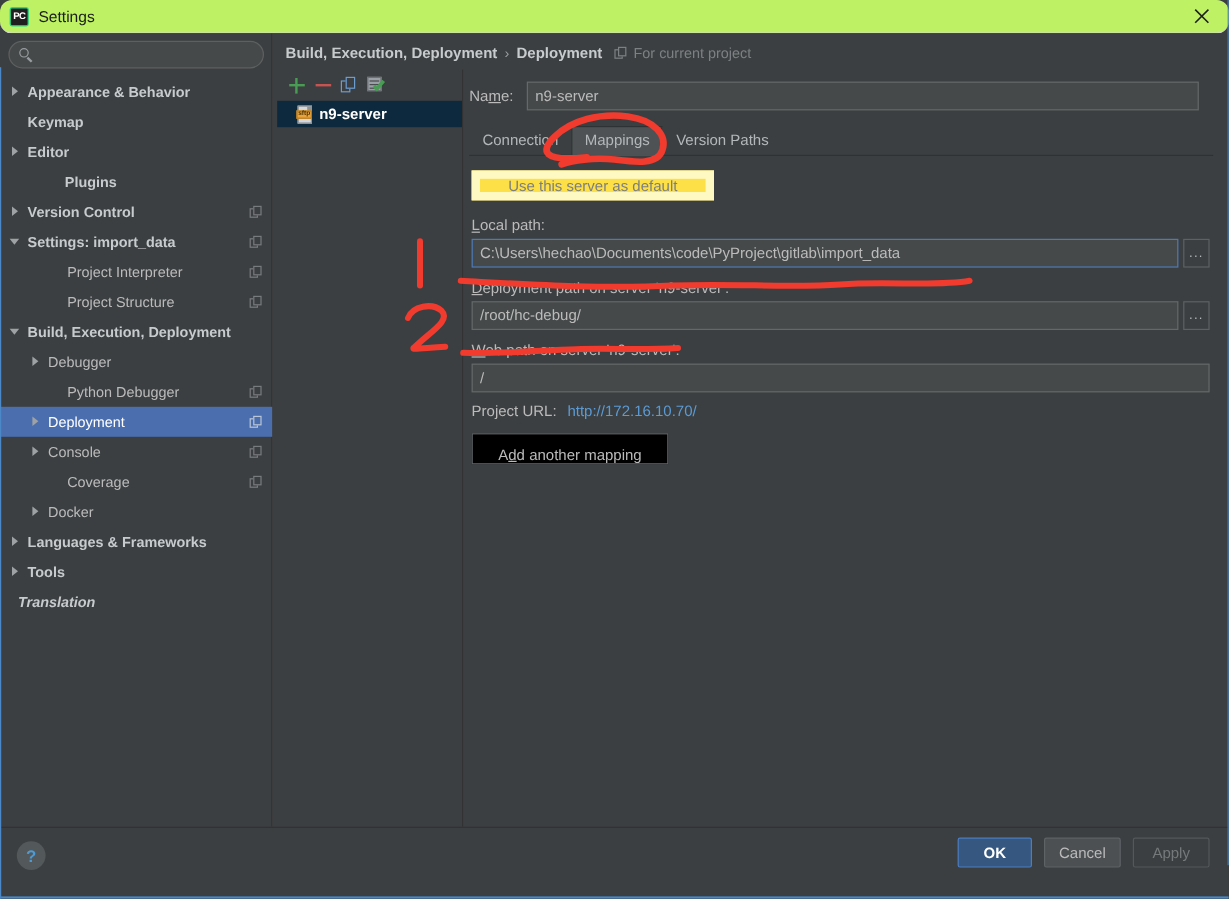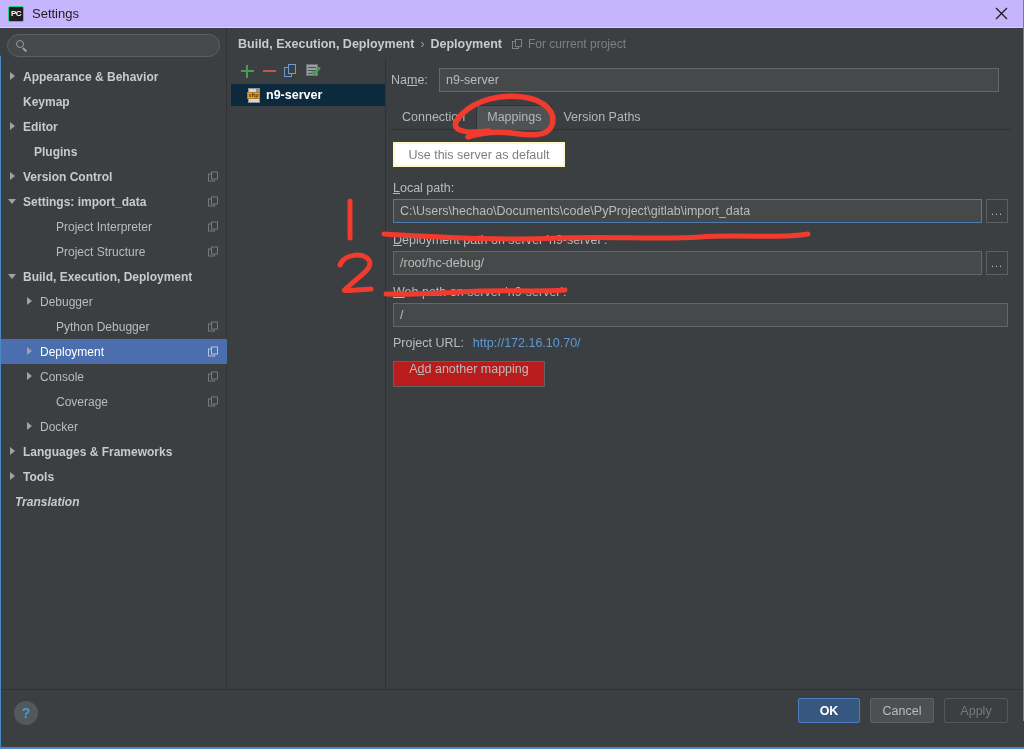--- a/index.html
+++ b/index.html
@@ -11,23 +11,23 @@
     font-family: "Liberation Sans", sans-serif;
     font-size: 12px;
     color: #bbbbbb;
     -webkit-font-smoothing: antialiased;
   }
   #app { position: relative; width: 1024px; height: 749px; overflow: hidden; }
 
   
   .titlebar {
     position: absolute; left: 0; top: 0; width: 1024px; height: 28px;
-    background: #c4b5fd;
+    background: #bef264;
     border-bottom: 1px solid #d6d6d6;
-    display: flex; align-items: center;
+    display: flex; align-items: center; border-radius: 10px;
   }
   .titlebar .pc-logo {
     width: 16px; height: 16px; margin-left: 8px; margin-right: 8px;
     background: #1f1f1f; border: 1px solid #21d789;
     border-radius: 2px; position: relative; flex: none;
   }
   .titlebar .pc-logo:after {
     content: "PC"; position: absolute; left: 0; right: 0; top: -1px;
     font-size: 8px; font-weight: bold; color: #ffffff;
     text-align: center; line-height: 16px; letter-spacing: -0.5px;
@@ -231,43 +231,43 @@
   }
   .tab {
     padding: 4px 10px 5px 10px; font-size: 12.5px; color: #b4b7ba;
     border: 1px solid transparent; cursor: default; position: relative; top: 1px;
   }
   .tab.active {
     background: #4e5254; border: 1px solid #2f3234; border-bottom-color: #4e5254;
   }
 
   .default-btn {
-    margin-top: 12px; margin-left: 6px; width: 172px; height: 25px;
-    background: #ffffff; border: 2px solid #fef9c3; color: #7b7f82;
+    margin-top: 12px; margin-left: 6px; width: 202px; height: 25px;
+    background: #fde047; border: 7px solid #fef9c3; color: #7b7f82;
     font-size: 12.5px; font-family: "Liberation Sans", sans-serif;
     display: flex; align-items: center; justify-content: center; cursor: default;
   }
 
   .field-label { margin-left: 6px; font-size: 12.5px; color: #bbbbbb; }
   .field-label u { text-decoration: underline; }
   .field-row { display: flex; align-items: center; margin-left: 6px; }
   .browse-btn {
     width: 22px; height: 24px; margin-left: 4px;
     background: #3c3f41; border: 1px solid #5d6164;
     display: flex; align-items: center; justify-content: center;
     color: #b5b8bb; font-size: 11px; letter-spacing: 1px; cursor: default;
   }
   .url-row { margin-left: 6px; display: flex; align-items: center; }
   .url-label { font-size: 12.5px; color: #bbbbbb; margin-right: 9px; }
   .url-link { font-size: 12.5px; color: #5b9bd5; text-decoration: none; cursor: default; }
   .add-mapping-btn {
-    margin-left: 6px; margin-top: 11px; width: 152px; height: 26px;
-    background: #b91c1c; border: 1px solid #5e6366; color: #bbbbbb;
+    margin-left: 6px; margin-top: 11px; width: 164px; height: 26px;
+    background: #000000; border: 1px solid #5e6366; color: #bbbbbb;
     font-size: 12.5px; font-family: "Liberation Sans", sans-serif;
-    display: flex; align-items: flex-start; justify-content: center; cursor: default;
+    display: flex; align-items: flex-end; justify-content: center; cursor: default;
   }
   .add-mapping-btn u { text-decoration: underline; }
 
   
   .bottom-bar {
     position: absolute; left: 0; top: 661px; width: 1024px; height: 60px;
     background: #3c3f41; border-top: 1px solid #323232;
   }
   .help-btn {
     position: absolute; left: 14px; top: 11px; width: 24px; height: 24px;
@@ -334,21 +334,21 @@
             <span class="tree-label">Appearance &amp; Behavior</span>
           </div>
           <div class="tree-row bold" style="padding-left: 8px;">
             <span class="arrow"></span>
             <span class="tree-label">Keymap</span>
           </div>
           <div class="tree-row bold" style="padding-left: 8px;">
             <span class="arrow right"></span>
             <span class="tree-label">Editor</span>
           </div>
-          <div class="tree-row bold" style="padding-left: 19px;">
+          <div class="tree-row bold" style="padding-left: 39px;">
             <span class="arrow"></span>
             <span class="tree-label">Plugins</span>
           </div>
           <div class="tree-row bold" style="padding-left: 8px;">
             <span class="arrow right"></span>
             <span class="tree-label">Version Control</span>
             <span class="copy-badge">
               <span class="b1"></span>
               <span class="b2"></span>
             </span>

